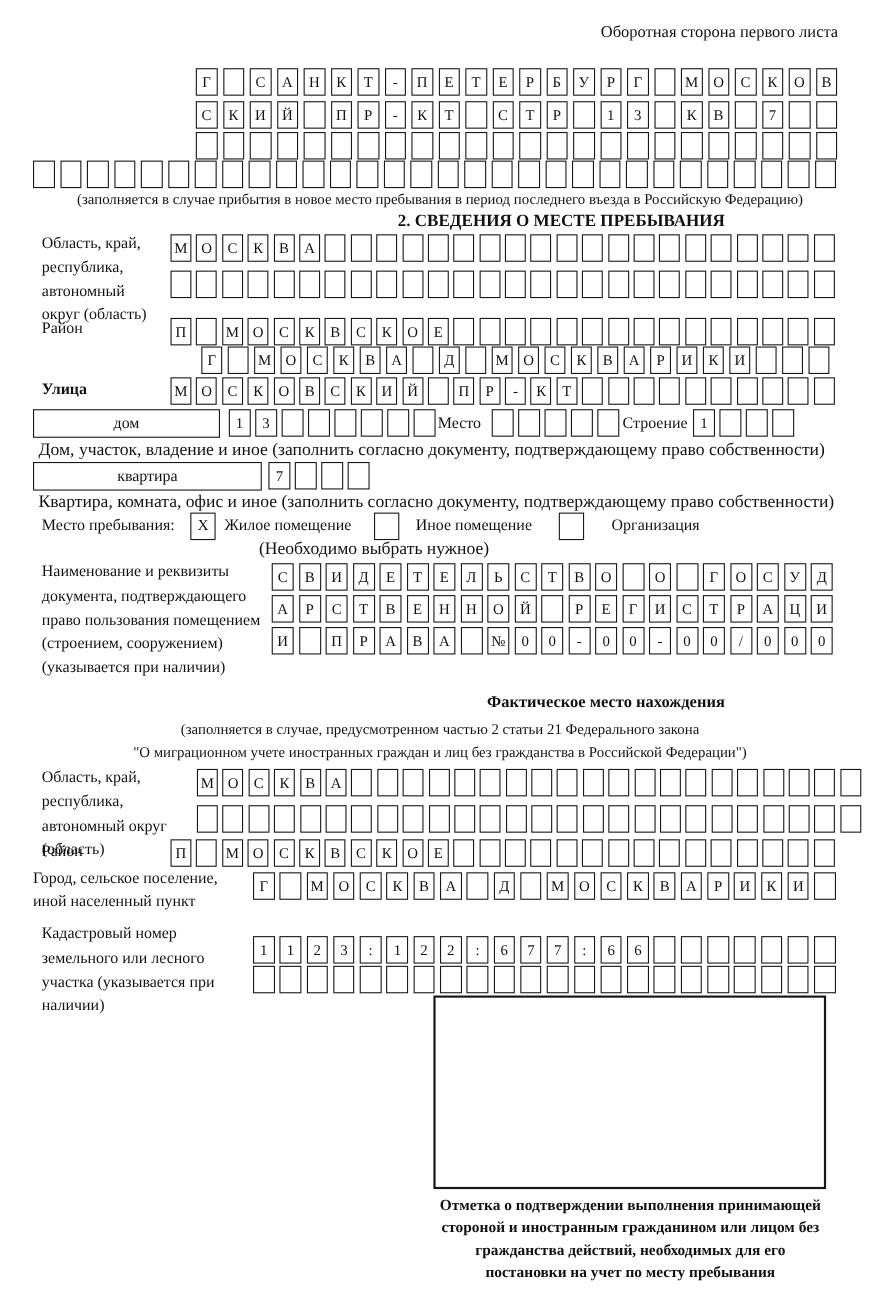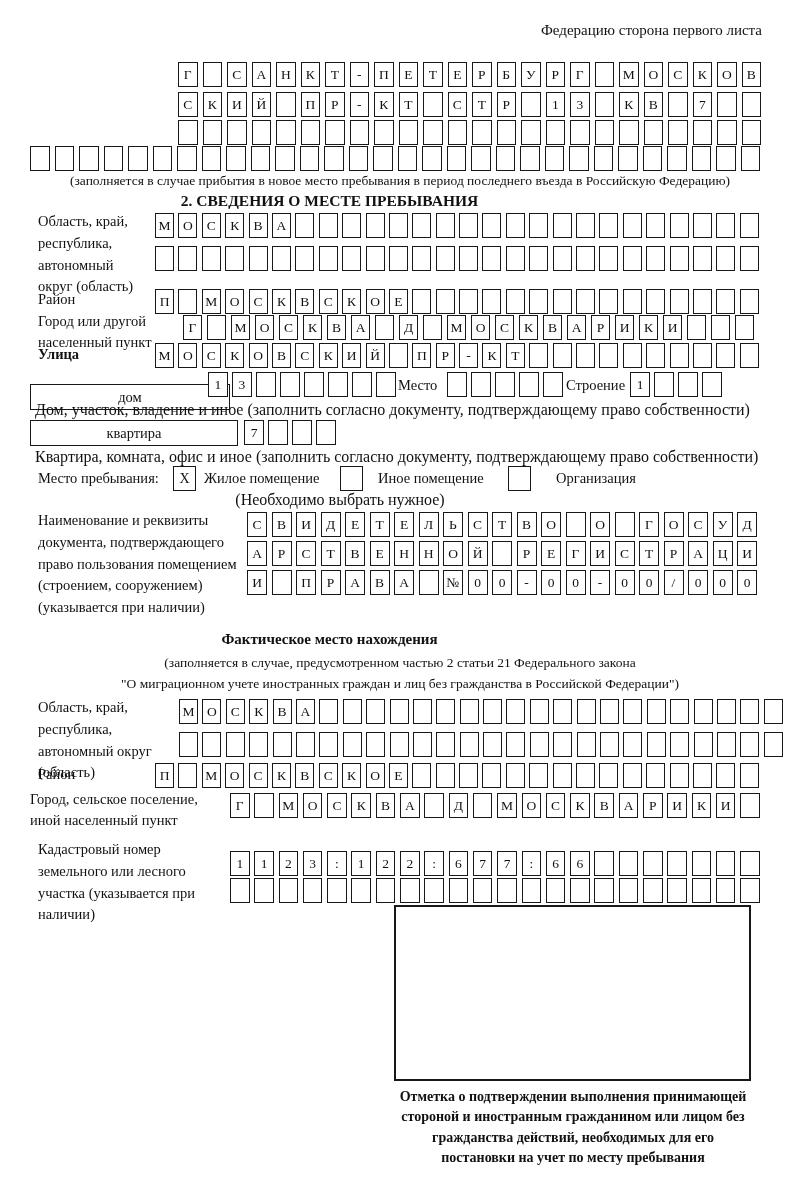--- a/index.html
+++ b/index.html
@@ -5,21 +5,21 @@
   html,body{margin:0;padding:0;background:#fff;}
   #page{
     position:relative;width:800px;height:1180px;background:#ffffff;
     font-family:"Liberation Serif","DejaVu Serif",serif;color:#111;
     overflow:hidden;
   }
   .abs{position:absolute;}
   .lbl{font-size:14.5px;line-height:1.5;}
   .cap{font-size:16px;}
   .cap-center{width:800px;left:0;text-align:center;font-size:13.5px;}
-  .title{width:659px;left:0;text-align:center;font-weight:bold;font-size:15.5px;}
+  .title{width:659px;left:0;text-align:right;font-weight:bold;font-size:15.5px;}
   .hdr{font-size:15px;}
   .cells{display:flex;gap:5px;}
   .cell{
     box-sizing:border-box;flex:0 0 auto;width:19.5px;height:25px;
     border:1.6px solid #181818;background:#fff;
     display:flex;align-items:center;justify-content:center;
     font-size:13.5px;line-height:1;
   }
   .c26{gap:4.4px;} .c26 .cell{width:19px;}
   .c24b{gap:5px;}  .c24b .cell{width:19px;}
@@ -37,21 +37,21 @@
     display:flex;align-items:center;justify-content:center;font-size:14px;
   }
   .stamp{box-sizing:border-box;border:2px solid #181818;background:#fff;}
   .stampnote{font-size:14px;line-height:1.45;text-align:center;font-weight:bold;}
 </style>
 </head>
 <body>
 
 <div id="page">
 
-  <div class="abs hdr" style="top:22px;right:38px;">Федерацию сторона первого листа</div>
+  <div class="abs hdr" style="top:22px;right:38px;">Оборотная сторона первого листа</div>
 
   <div class="abs cells" style="left:178px;top:62px;">
       <span class="cell">Г</span>
       <span class="cell"></span>
       <span class="cell">С</span>
       <span class="cell">А</span>
       <span class="cell">Н</span>
       <span class="cell">К</span>
       <span class="cell">Т</span>
       <span class="cell">-</span>
@@ -241,21 +241,20 @@
       <span class="cell"></span>
       <span class="cell"></span>
       <span class="cell"></span>
       <span class="cell"></span>
       <span class="cell"></span>
       <span class="cell"></span>
       <span class="cell"></span>
       <span class="cell"></span>
     </div>
 
-  <div class="abs lbl" style="left:38px;top:311px;width:150px;line-height:1.45;">Город или другой населенный пункт</div>
   <div class="abs cells c24b" style="left:183px;top:315px;">
       <span class="cell">Г</span>
       <span class="cell"></span>
       <span class="cell">М</span>
       <span class="cell">О</span>
       <span class="cell">С</span>
       <span class="cell">К</span>
       <span class="cell">В</span>
       <span class="cell">А</span>
       <span class="cell"></span>
@@ -299,21 +298,21 @@
       <span class="cell"></span>
       <span class="cell"></span>
       <span class="cell"></span>
       <span class="cell"></span>
       <span class="cell"></span>
       <span class="cell"></span>
       <span class="cell"></span>
       <span class="cell"></span>
     </div>
 
-  <div class="abs widebox" style="left:30px;top:384px;width:200px;">дом</div>
+  <div class="abs widebox" style="left:30px;top:372px;width:170px;">дом</div>
   <div class="abs cells c8" style="left:208px;top:372px;">
       <span class="cell">1</span>
       <span class="cell">3</span>
       <span class="cell"></span>
       <span class="cell"></span>
       <span class="cell"></span>
       <span class="cell"></span>
       <span class="cell"></span>
       <span class="cell"></span>
     </div>

